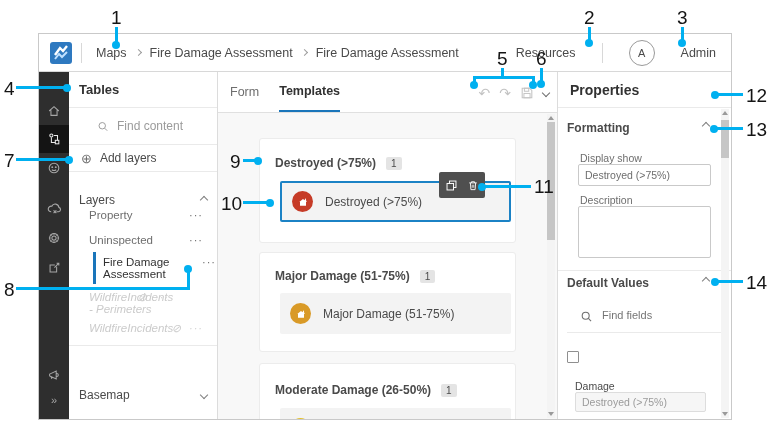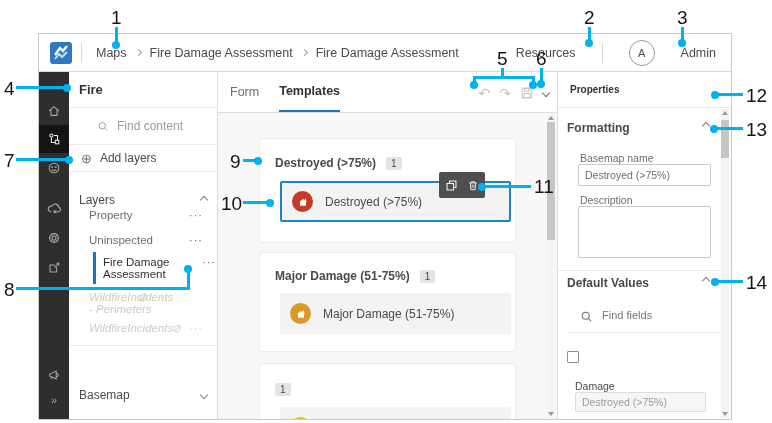--- a/index.html
+++ b/index.html
@@ -72,21 +72,21 @@
   
   .sbar { position:absolute; top:0; bottom:0; right:0; width:12px; }
   .sbar .track { position:absolute; top:1px; bottom:1px; left:2px; width:8px; background:#f4f4f4; }
   .sbar .thumb { position:absolute; left:2px; width:8px; background:#c6c6c6; }
   .sbar .arr { position:absolute; left:3px; width:0; height:0; border-left:3px solid transparent; border-right:3px solid transparent; }
   .sbar .arr.up { top:3px; border-bottom:4px solid #9a9a9a; }
   .sbar .arr.dn { bottom:3px; border-top:4px solid #9a9a9a; }
 
   
   .props { width:174px; border-left:1px solid #dcdcdc; background:#fff; display:flex; flex-direction:column; flex:0 0 174px; }
-  .props .title { height:36px; display:flex; align-items:center; padding-left:12px; font-size:10px; font-weight:bold; color:#323232; border-bottom:1px solid #eaeaea; flex:0 0 36px; }
+  .props .title { height:36px; display:flex; align-items:center; padding-left:12px; font-size:14px; font-weight:bold; color:#323232; border-bottom:1px solid #eaeaea; flex:0 0 36px; }
   .p-content { position:relative; flex:1; overflow:hidden; }
   .p-sec { position:absolute; left:9px; font-size:12px; font-weight:bold; color:#4a4a4a; }
   .p-chv { position:absolute; left:145px; }
   .p-lbl { position:absolute; font-size:10.5px; color:#6e6e6e; }
   .p-input { position:absolute; border:1px solid #c9c9c9; border-radius:2px; background:#fff; font-size:10.5px; color:#6e6e6e; padding:0 6px; font-family:inherit; }
   .p-div { position:absolute; left:0; right:0; height:1px; background:#eaeaea; }
   .p-check { position:absolute; width:12px; height:12px; border:1px solid #8f8f8f; border-radius:1px; background:#fff; }
 
   
   .co { position:absolute; z-index:50; }
@@ -169,21 +169,21 @@
           <svg width="14" height="14" viewBox="0 0 16 16" fill="none" stroke="currentColor" stroke-width="1.2">
             <path d="M3 7 L10.5 3.5 V12.5 L3 9 Z M10.5 6 Q13 6.5 13 8 Q13 9.5 10.5 10 M4.5 9.2 L5.5 12.5"></path>
             </svg>
         </div>
         <div class="cell" style="top:314px;">
           <span class="txt">»</span>
         </div>
       </div>
 
       <div class="forms">
-        <div class="title">Fire</div>
+        <div class="title">Tables</div>
         <div class="row f-search">
           <svg width="13" height="13" viewBox="0 0 16 16">
             <circle cx="7" cy="7" r="4.3" fill="none" stroke="#9a9a9a" stroke-width="1.3"></circle>
             <line x1="10.3" y1="10.3" x2="13.6" y2="13.6" stroke="#9a9a9a" stroke-width="1.3"></line>
             </svg>
           <input placeholder="Find content" style="">
         </div>
         <div class="row f-add">
           <span class="plus">⊕</span>
           <span>Add layers</span>
@@ -279,20 +279,21 @@
                 <svg width="12" height="12" viewBox="0 0 16 16">
                   <path d="M3 8 L8 4 L10 5.5 Q10.6 3.5 12 3 Q11.4 5 13 8 L12 8 V13 H4 V8 Z" fill="#ffffff"></path>
                 </svg>
               </span>
               <span>Major Damage (51-75%)</span>
             </div>
           </div>
 
           <div class="gcard" style="top:250px; height:100px;">
             <div class="gtitle" style="padding-top:19px;">
+              <span>Moderate Damage (26-50%)</span>
               <span class="badge">1</span>
             </div>
             <div class="titem" style="margin-top:11px;">
               <span class="sym" style="background: rgb(227, 192, 43);">
                 
               </span>
 
             </div>
           </div>
 
@@ -305,21 +306,21 @@
         </div>
       </div>
 
       <div class="props">
         <div class="title">Properties</div>
         <div class="p-content">
 
           <div class="p-sec" style="top:13px;">Formatting</div>
           <span class="chv up p-chv" style="top:15px;"></span>
 
-          <div class="p-lbl" style="left:22px; top:44px;">Basemap name</div>
+          <div class="p-lbl" style="left:22px; top:44px;">Display show</div>
           <input class="p-input" style="left: 20px; top: 56px; width: 133px; height: 22px;" value="Destroyed (&gt;75%)">
           <div class="p-lbl" style="left:22px; top:86px;">Description</div>
           <textarea class="p-input" style="left: 20px; top: 98px; width: 133px; height: 52px; resize: none;"></textarea>
 
           <div class="p-div" style="top:162px;"></div>
 
           <div class="p-sec" style="top:168px;">Default Values</div>
           <span class="chv up p-chv" style="top:170px;"></span>
 
           <svg style="position:absolute; left:22px; top:202px;" width="13" height="13" viewBox="0 0 16 16">

